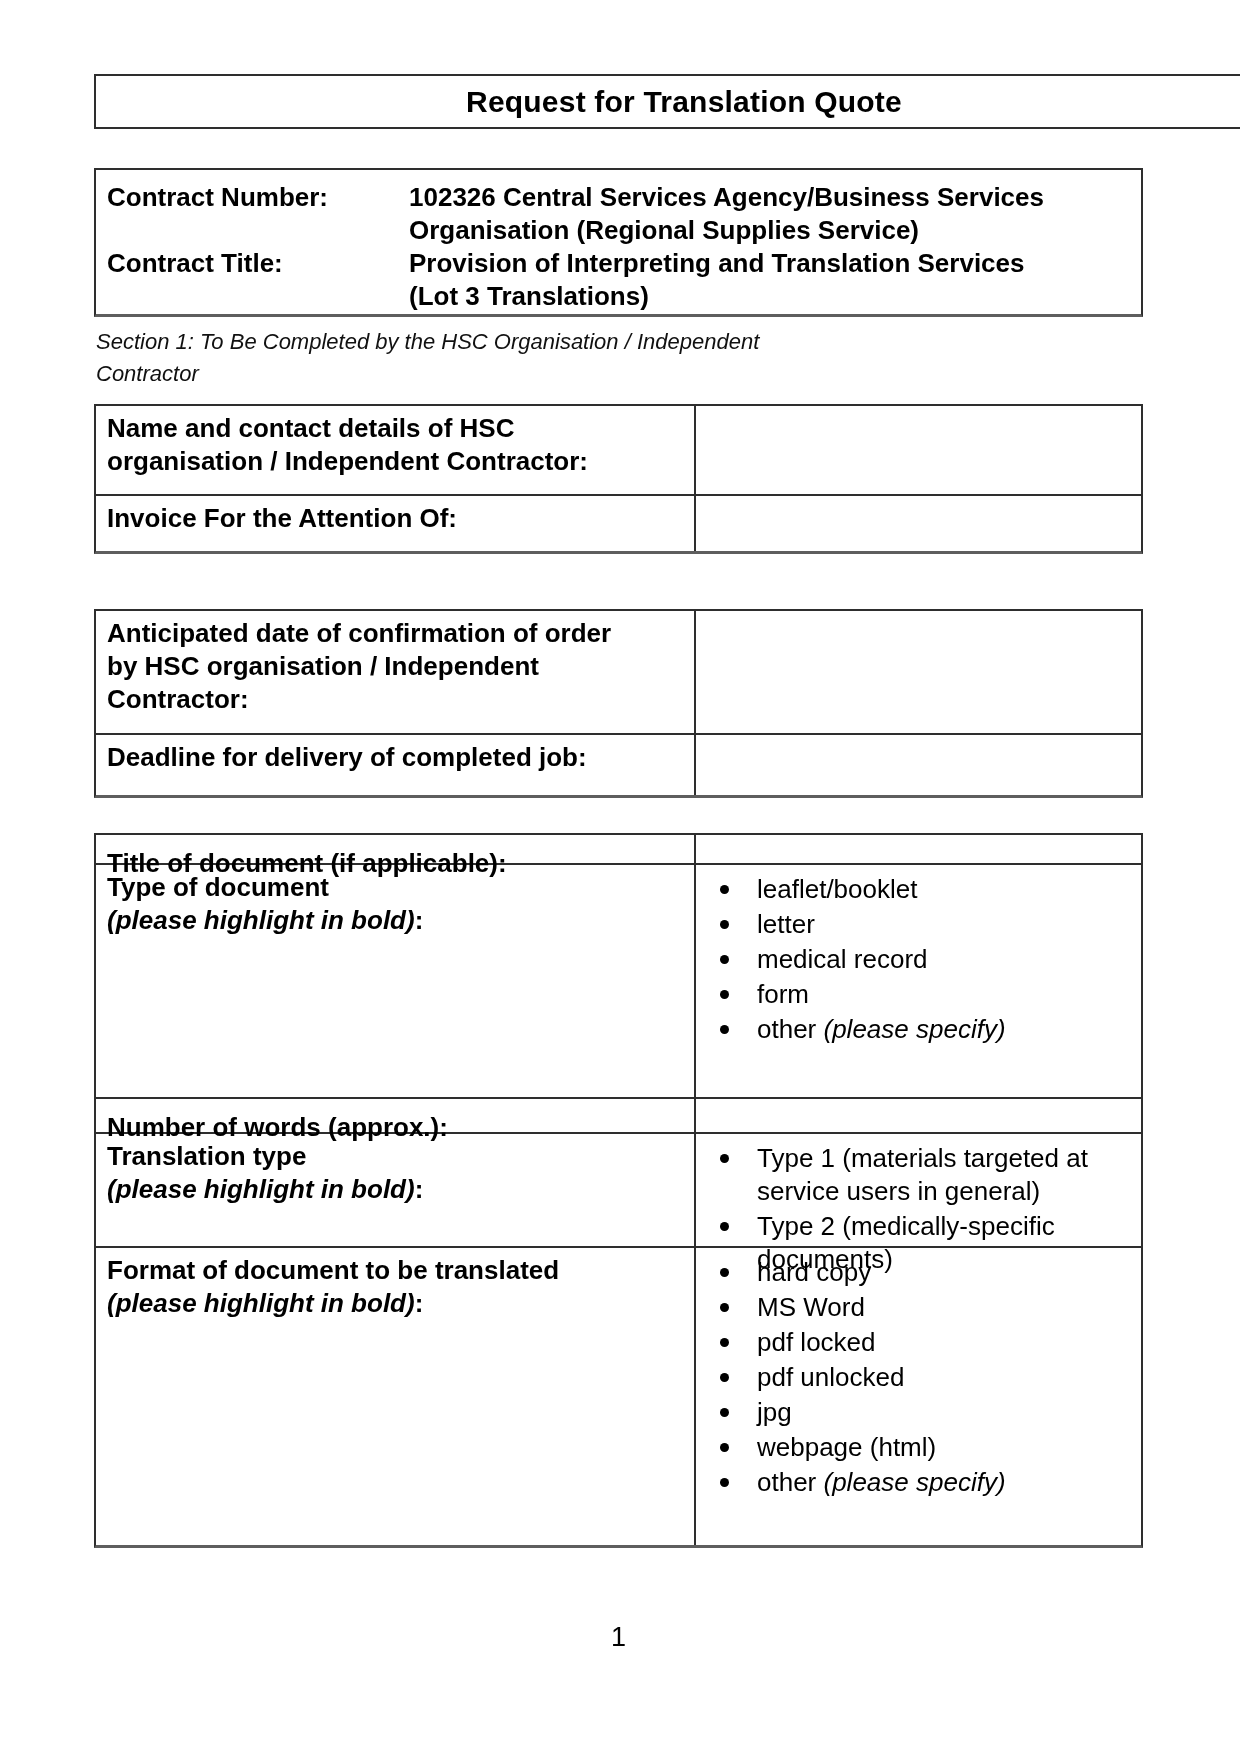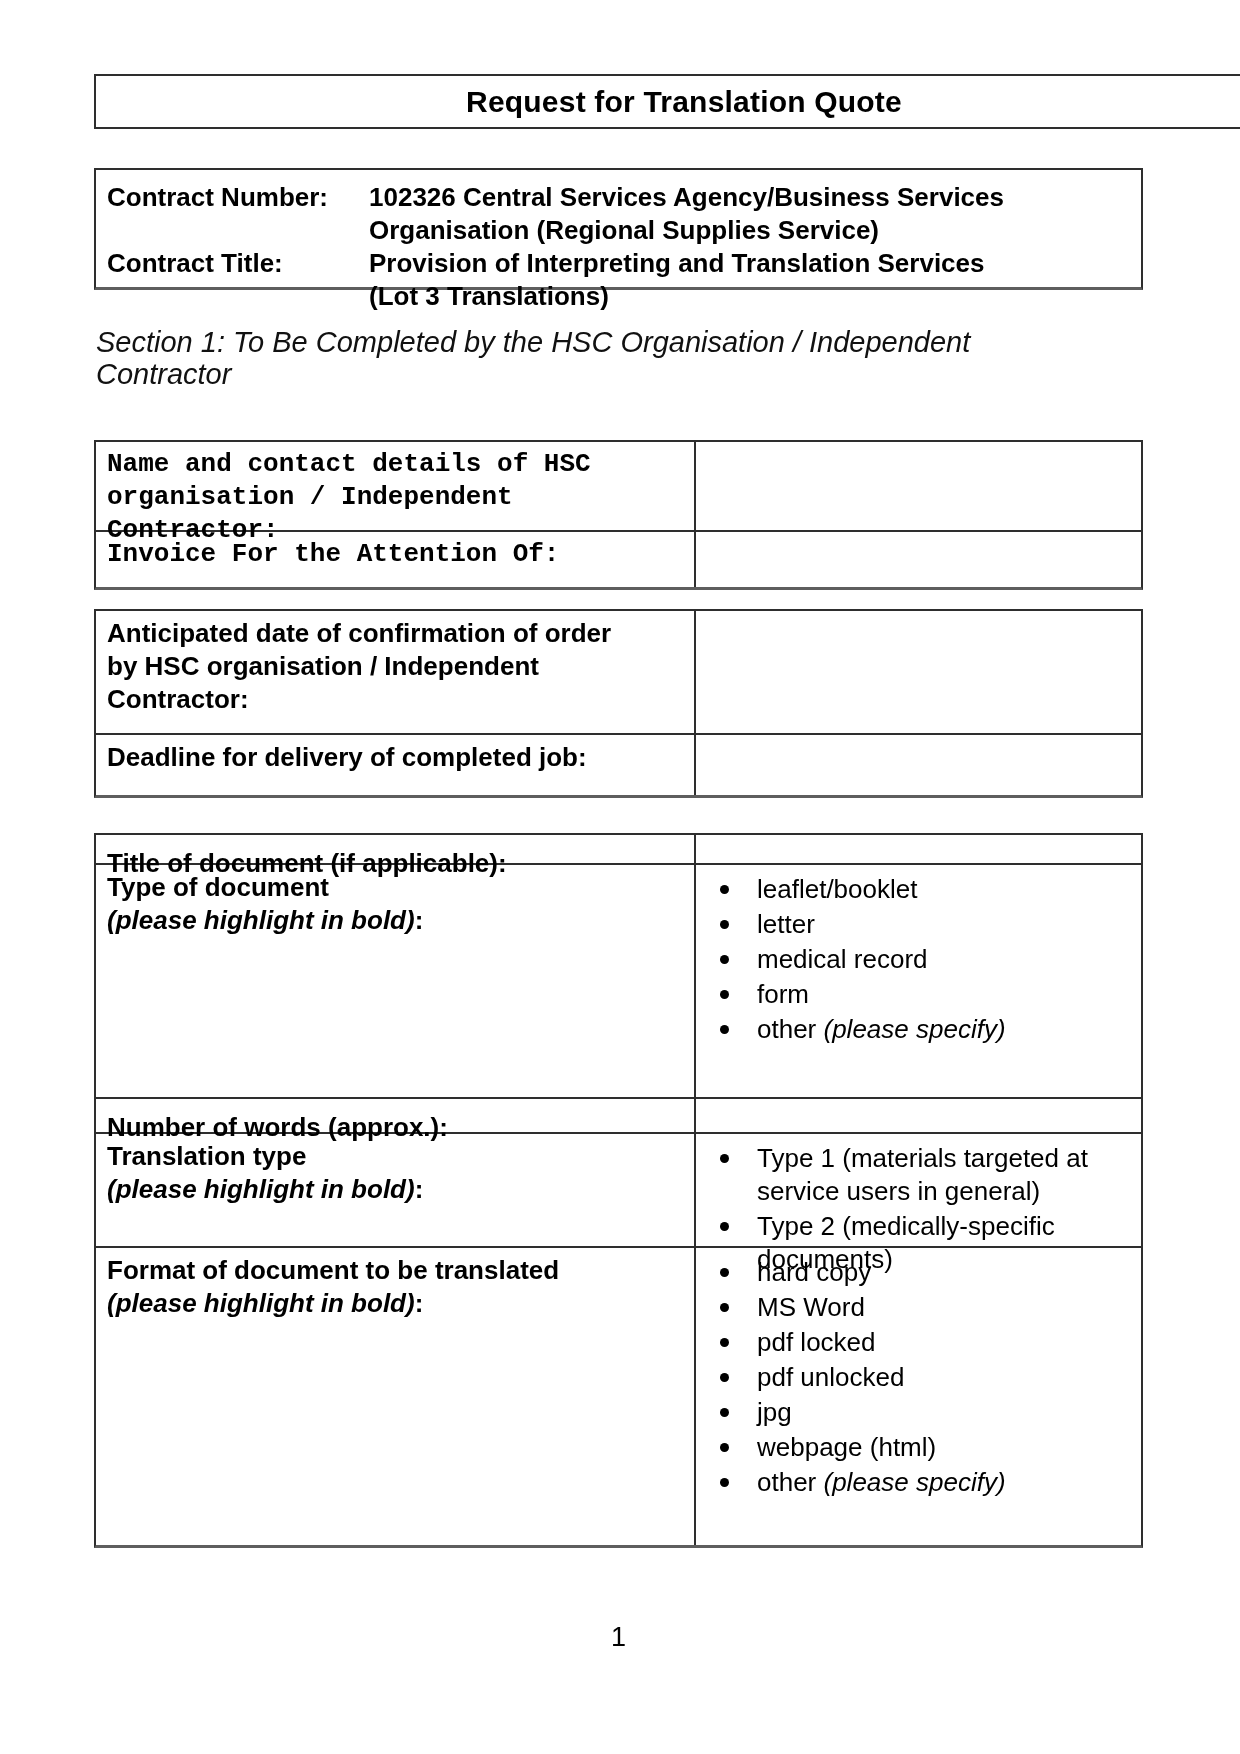--- a/index.html
+++ b/index.html
@@ -18,42 +18,42 @@
   
   .title-box {
     position:absolute; top:74px; left:0; width:1180px; height:55px;
     border:2px solid #2e2e2e;
     display:flex; align-items:center; justify-content:center;
   }
   .title-box .title { font-size:30px; font-weight:bold; letter-spacing:0.2px; }
 
   
   .contract-box {
-    position:absolute; top:168px; left:0; width:1049px; height:122px;
+    position:absolute; top:168px; left:0; width:1049px; height:149px;
     border:2px solid #2e2e2e; border-bottom-width:3px; border-bottom-color:#5e5e5e;
     display:flex; padding:11px 8px 0 11px;
-    font-size:26px; font-weight:bold; line-height:33px;
+    font-size:26px; font-weight:bold; line-height:33px;gap:40px;
   }
   .contract-box .labels { width:262px; flex:none; }
   .contract-box .labels .lbl1 { height:66px; }
   .contract-box .values { flex:1; }
 
   
   .section-heading {
     position:absolute; top:326px; left:2px;
-    font-size:29px; font-style:italic; line-height:32px; color:#111;
+    font-size:22px; font-style:italic; line-height:32px; color:#111;
   }
 
   
   .form-table {
     position:absolute; left:0; width:1049px;
     border:2px solid #2e2e2e; border-bottom-width:3px; border-bottom-color:#5e5e5e;
     font-size:26px; line-height:33px;
   }
-  .table-a { top:440px;font-family:Liberation Mono, monospace; }
+  .table-a { top:404px; }
   .table-b { top:609px; }
   .table-c { top:833px; }
   .frow { display:grid; grid-template-columns:600px 1fr; }
   .frow + .frow { border-top:2px solid #2e2e2e; }
   .lcell { border-right:2px solid #2e2e2e; padding:6px 14px 0 11px; font-weight:bold; }
   .lcell.tight { padding-top:12px; }
   .rcell { padding:8px 8px 15px 24px; }
   .h-a1 { height:88px; }  .h-a2 { height:55px; }
   .h-b1 { height:122px; } .h-b2 { height:60px; }
   .h-c1 { height:28px; }  .h-c2 { height:232px; } .h-c3 { height:33px; }

